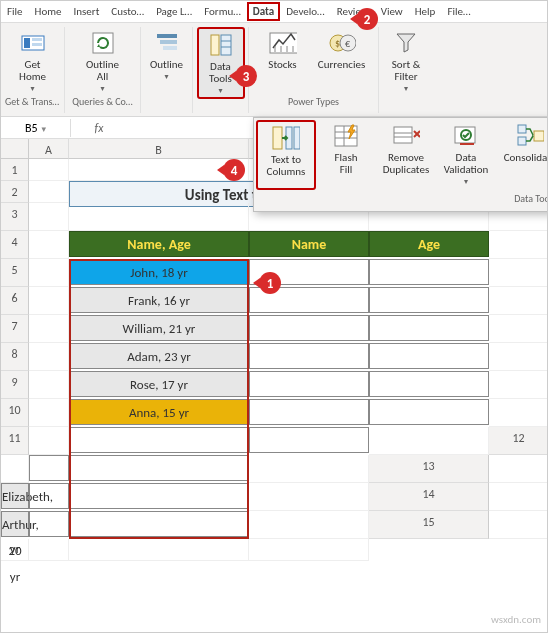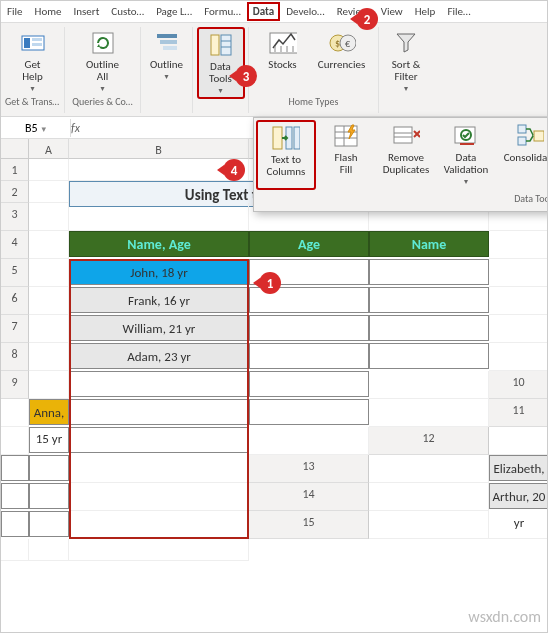--- a/index.html
+++ b/index.html
@@ -29,46 +29,46 @@
 
   .pop-group-label { font-size: 10px; color: #666; text-align: right; padding: 2px 8px 4px 0; }
 
   
   .callout { position: absolute; width: 22px; height: 22px; border-radius: 50%; background: #d92b2b; color: #fff; font-weight: bold; font-size: 13px; display: flex; align-items: center; justify-content: center; z-index: 60; }
   .callout::before { content: ""; position: absolute; left: -6px; top: 6px; width: 0; height: 0; border-top: 5px solid transparent; border-bottom: 5px solid transparent; border-right: 7px solid #d92b2b; }
 
   
   .fxbar { display: flex; align-items: center; height: 22px; border-bottom: 1px solid #ddd; font-size: 12px; }
   .namebox { width: 70px; text-align: center; border-right: 1px solid #ddd; padding: 2px 4px; }
-  .fxsym { width: 24px; text-align: left; color: #666; font-style: italic; }
+  .fxsym { width: 24px; text-align: center; color: #666; font-style: italic; margin-left: 16px; }
   .fxinput { flex: 1; padding: 2px 6px; }
   .nbdrop { color: #888; font-size: 9px; padding-left: 4px; }
 
   
   .sheet { position: relative; display: grid; grid-template-columns: 28px 40px 180px 120px 120px 60px; grid-auto-rows: 22px; font-size: 12px; color: #333; }
   .sheet .ch { background: #f3f2f1; border-right: 1px solid #ddd; border-bottom: 1px solid #ccc; text-align: center; font-size: 12px; color: #555; line-height: 22px; }
   .sheet .rh { background: #f3f2f1; border-right: 1px solid #ccc; border-bottom: 1px solid #ddd; text-align: center; font-size: 12px; color: #555; line-height: 22px; }
   .sheet .cell { border-right: 1px solid #eee; border-bottom: 1px solid #eee; padding: 0 4px; line-height: 22px; }
   .sheet .selcorner { background: #f3f2f1; border-right: 1px solid #ccc; border-bottom: 1px solid #ccc; }
 
   
   .titlecell { grid-column: 3 / 6; grid-row: 3; background: #eef3f8; border: 1px solid #5b8bb0; text-align: center; font-weight: 600; font-size: 15px; color: #333; height: 26px; line-height: 26px; }
 
   
-  .hdcell { background: #3b6e22; color: #5eead4; font-weight: 600; text-align: center; border: 1px solid #2c521a; height: 26px; line-height: 26px; font-size: 14px; }
+  .hdcell { background: #3b6e22; color: #fde047; font-weight: 600; text-align: center; border: 1px solid #2c521a; height: 26px; line-height: 26px; font-size: 14px; }
 
   
   .dcell { border: 1px solid #888; text-align: center; height: 26px; line-height: 26px; font-size: 13px; }
   .dcol-b { background: #fff; }
 
   
   .seloutline { position: absolute; border: 2px solid #b02318; pointer-events: none; z-index: 20; }
 
   
-  .wm { position: absolute; right: 6px; bottom: 6px; font-size: 16px; color: #bbb; }
+  .wm { position: absolute; right: 6px; bottom: 6px; font-size: 11px; color: #bbb; }
 
   
   svg { display: block; }
 </style>
 </head>
 <body>
 
 <div class="tabs">
   <div class="tab">File</div>
   <div class="tab">Home</div>
@@ -90,21 +90,21 @@
       <div class="btn-big">
         <span class="ic">
           <svg width="26" height="26">
               <rect x="2" y="6" width="22" height="14" fill="#fff" stroke="#3a7bbf"></rect>
               <rect x="4" y="8" width="6" height="10" fill="#3a7bbf"></rect>
               <rect x="12" y="8" width="10" height="3" fill="#c0d8ee"></rect>
               <rect x="12" y="13" width="10" height="3" fill="#c0d8ee"></rect>
             </svg>
         </span>
         <span class="lbl" style="white-space:pre-line">Get
-Help</span>
+Home</span>
         <span class="caret">▾</span>
       </div>
     </div>
     <div class="group-label">Get &amp; Transform…</div>
   </div>
 
   <div class="group" style="width:76px">
     <div class="group-row">
       <div class="btn-big">
         <span class="ic">
@@ -178,21 +178,21 @@
           <svg width="30" height="26">
               <circle cx="10" cy="13" r="8" fill="#f3e7b2" stroke="#b59a3b"></circle>
               <circle cx="20" cy="13" r="8" fill="#eee" stroke="#888"></circle>
               <text x="7" y="17" font-size="10" fill="#8a6d1f">$</text>
               <text x="17" y="17" font-size="10" fill="#555">€</text>
             </svg>
         </span>
         <span class="lbl">Currencies</span>
       </div>
     </div>
-    <div class="group-label">Home Types</div>
+    <div class="group-label">Power Types</div>
   </div>
 
   <div class="group" style="width:54px;border-right:none">
     <div class="group-row">
       <div class="btn-big">
         <span class="ic">
           <svg width="26" height="26">
               <path d="M4 4h18l-7 8v8l-4 2v-10z" fill="#e7e7e7" stroke="#666"></path>
             </svg>
         </span>
@@ -311,22 +311,22 @@
   <div class="rh">3</div>
   <div class="cell"></div>
     <div class="cell"></div>
     <div class="cell"></div>
     <div class="cell"></div>
     <div class="cell"></div>
 
   <div class="rh">4</div>
   <div class="cell"></div>
   <div class="hdcell">Name, Age</div>
+  <div class="hdcell">Name</div>
   <div class="hdcell">Age</div>
-  <div class="hdcell">Name</div>
   <div class="cell"></div>
 
   <div class="rh">5</div>
   <div class="cell"></div>
   <div class="dcell dcol-b" style="background:#0ea5e9">John, 18 yr</div>
   <div class="dcell"></div>
   <div class="dcell"></div>
   <div class="cell"></div>
 
   <div class="rh">6</div>
@@ -345,20 +345,21 @@
 
   <div class="rh">8</div>
   <div class="cell"></div>
   <div class="dcell" style="background:#e7e7e7">Adam, 23 yr</div>
   <div class="dcell"></div>
   <div class="dcell"></div>
   <div class="cell"></div>
 
   <div class="rh">9</div>
   <div class="cell"></div>
+  <div class="dcell" style="background:#e7e7e7">Rose, 17 yr</div>
   <div class="dcell"></div>
   <div class="dcell"></div>
   <div class="cell"></div>
 
   <div class="rh">10</div>
   <div class="cell"></div>
   <div class="dcell" style="background:#eab308">Anna, 15 yr</div>
   <div class="dcell"></div>
   <div class="dcell"></div>
   <div class="cell"></div>

